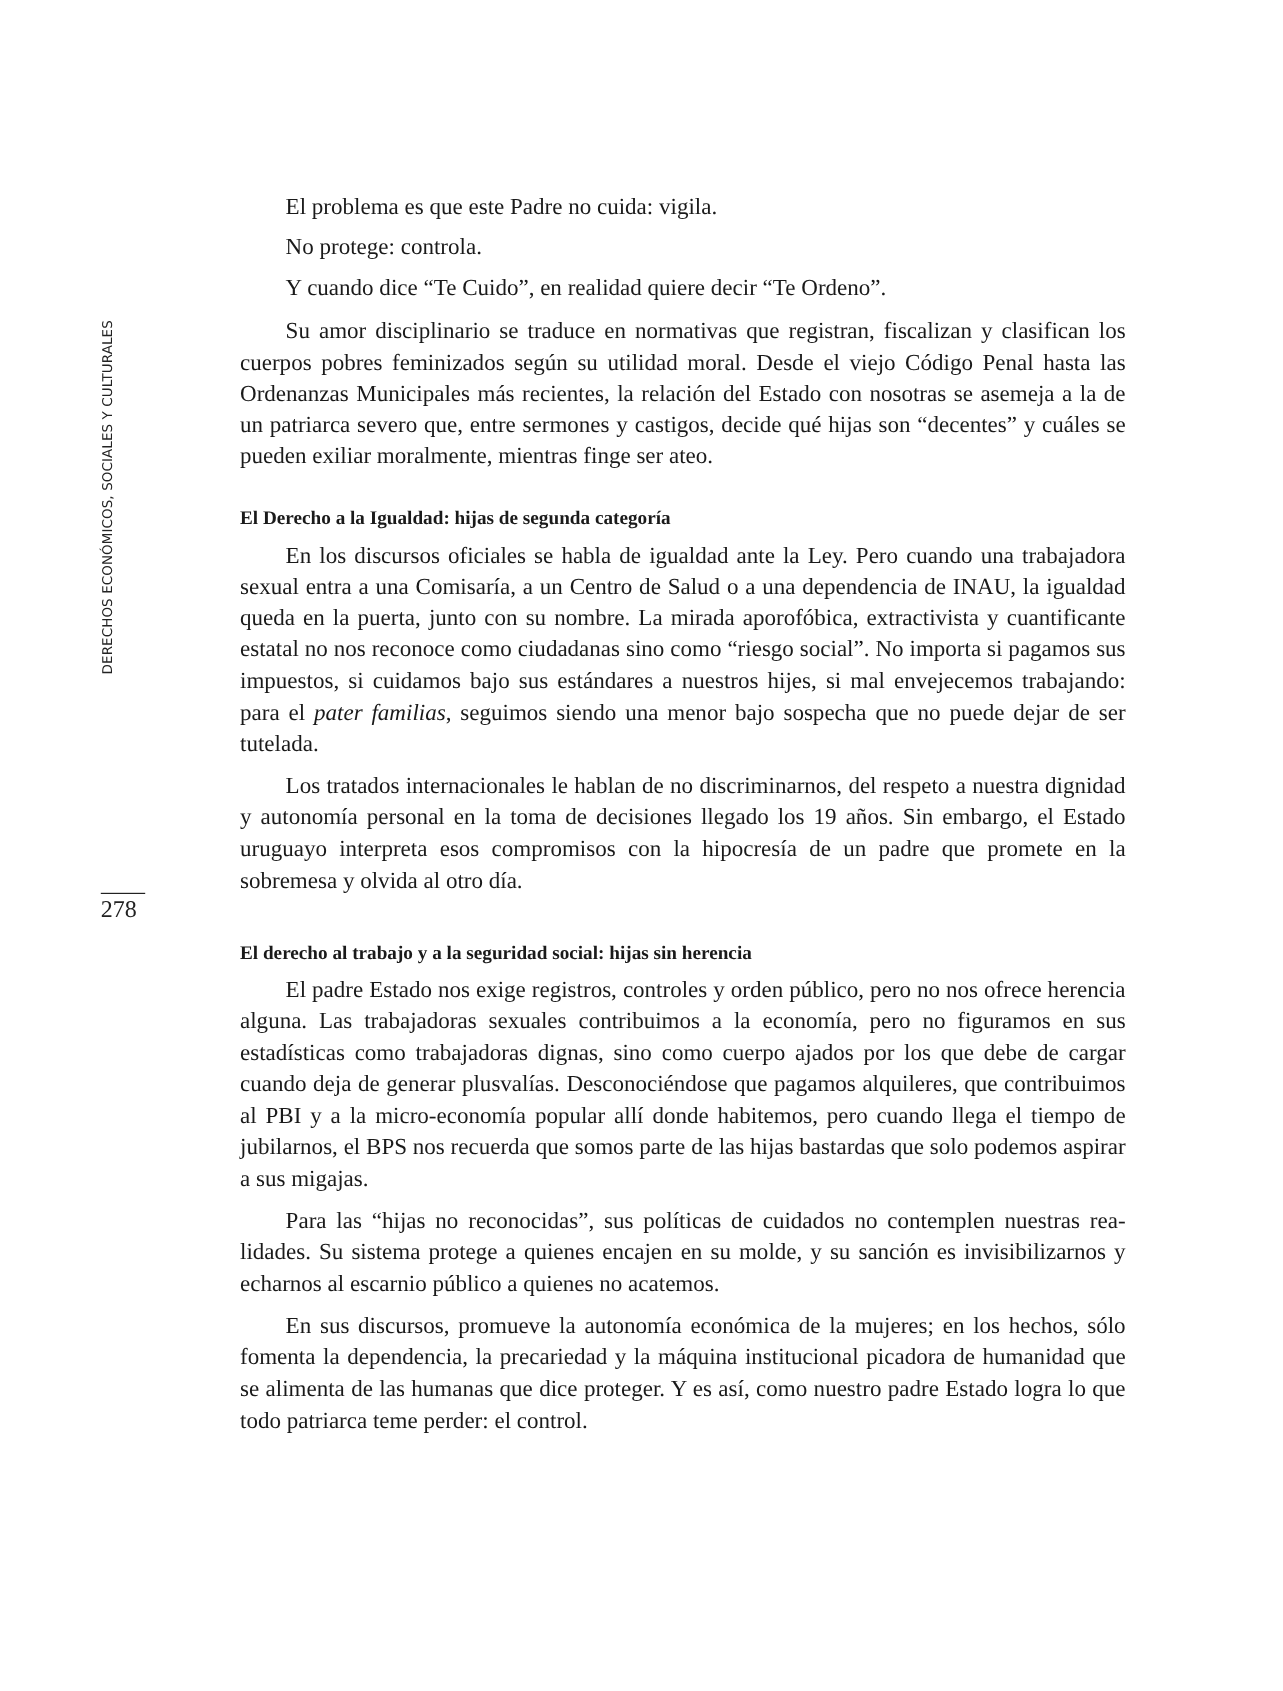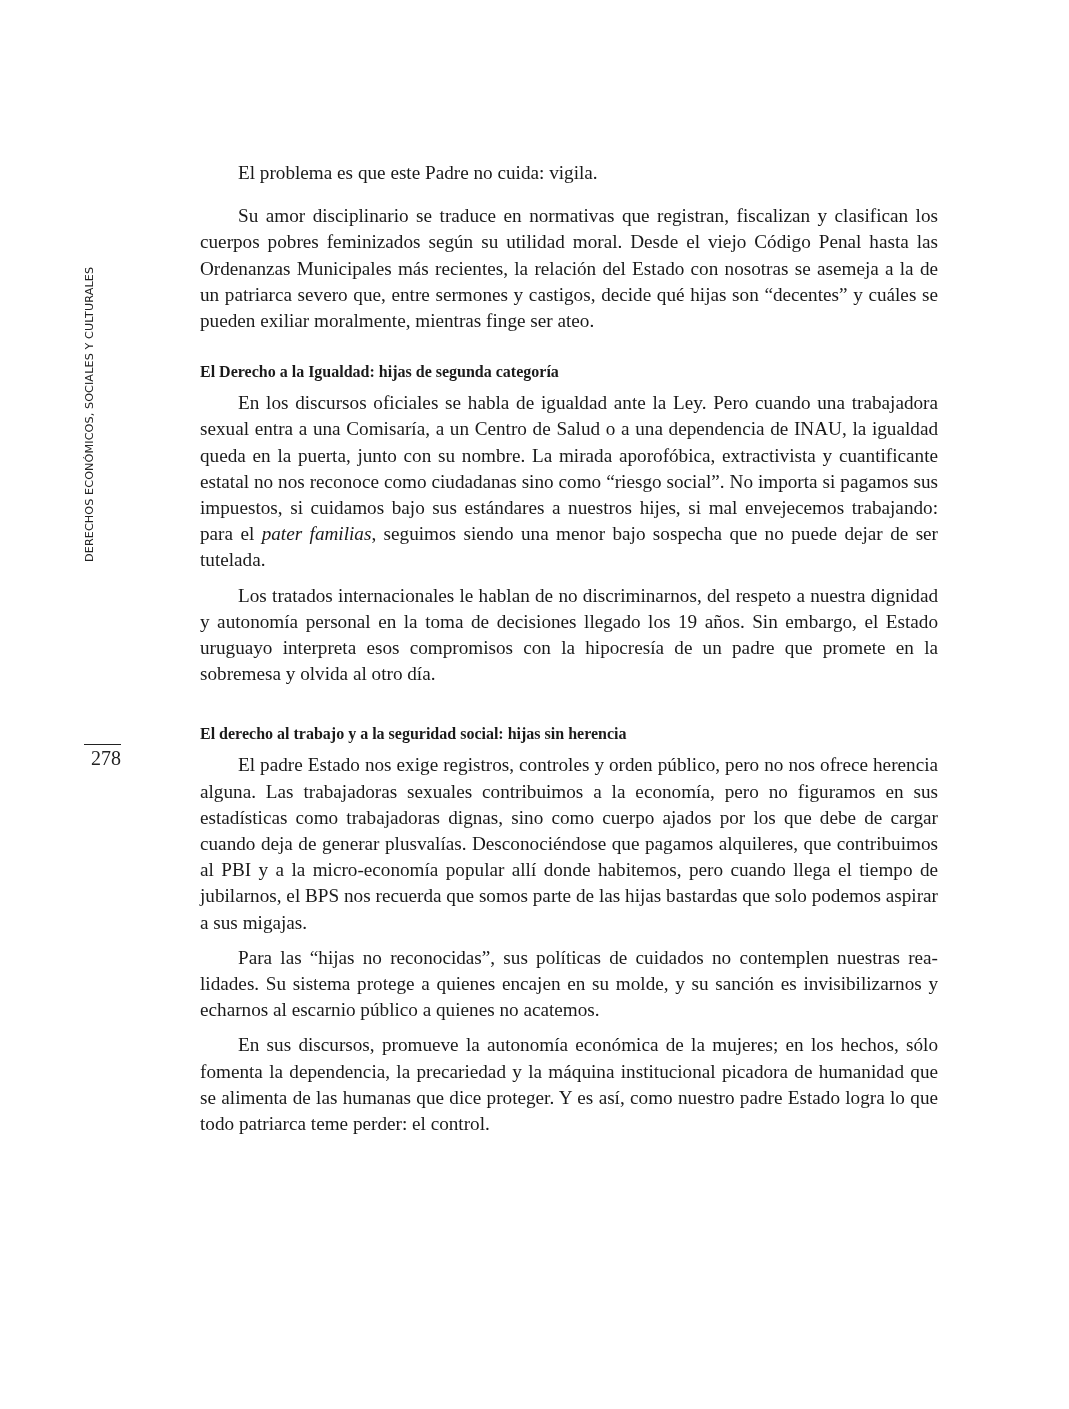--- a/index.html
+++ b/index.html
@@ -31,21 +31,21 @@
       position: absolute;
       left: 84px;
       top: 744px;
       width: 37px;
       border-top: 1.5px solid #222;
       padding-top: 2px;
     }
     .page-number {
       font-size: 20px;
       color: #222;
-      text-align: right;
+      text-align: left;
     }
     .content {
       position: absolute;
       left: 166px;
       top: 160px;
       width: 738px;
       font-size: 19.2px;
       line-height: 26.2px;
       text-align: justify;
       hyphens: manual;
@@ -74,20 +74,22 @@
 <body>
 
 <div class="running-head">DERECHOS ECONÓMICOS, SOCIALES Y CULTURALES</div>
 
 <div class="page-number-wrap">
   <div class="page-number">278</div>
 </div>
 
 <div class="content">
   <p class="indent short">El problema es que este Padre no cuida: vigila.</p>
+  <p class="indent short">No protege: controla.</p>
+  <p class="indent">Y cuando dice “Te Cuido”, en realidad quiere decir “Te Ordeno”.</p>
   <div class="gap-s"></div>
   <p class="indent">Su amor disciplinario se traduce en normativas que registran, fiscalizan y clasifican los cuerpos pobres feminizados según su utilidad moral. Desde el viejo Código Penal hasta las Ordenanzas Municipales más recientes, la relación del Estado con nosotras se asemeja a la de un patriarca severo que, entre sermones y castigos, decide qué hijas son “decentes” y cuáles se pueden exiliar moralmente, mientras finge ser ateo.</p>
 
   <div class="gap-l"></div>
   <h2>El Derecho a la Igualdad: hijas de segunda categoría</h2>
   <p class="indent"><span>En los discursos oficiales se habla de igualdad ante la Ley. Pero cuando una trabajadora sexual entra a una Comisaría, a un Centro de Salud o a una dependencia de INAU, la igual­dad queda en la puerta, junto con su nombre. La mirada aporofóbica, extractivista y cuan­tificante estatal no nos reconoce como ciudadanas sino como “riesgo social”. No importa si pagamos sus impuestos, si cuidamos bajo sus estándares a nuestros hijes, si mal envejecemos trabajando: para el </span><em>pater familias</em><span>, seguimos siendo una menor bajo sospecha que no puede dejar de ser tutelada.</span></p>
   <div class="gap-s"></div>
   <p class="indent">Los tratados internacionales le hablan de no discriminarnos, del respeto a nuestra dig­nidad y autonomía personal en la toma de decisiones llegado los 19 años. Sin embargo, el Estado uruguayo interpreta esos compromisos con la hipocresía de un padre que promete en la sobremesa y olvida al otro día.</p>
 
   <div class="gap-l"></div>

